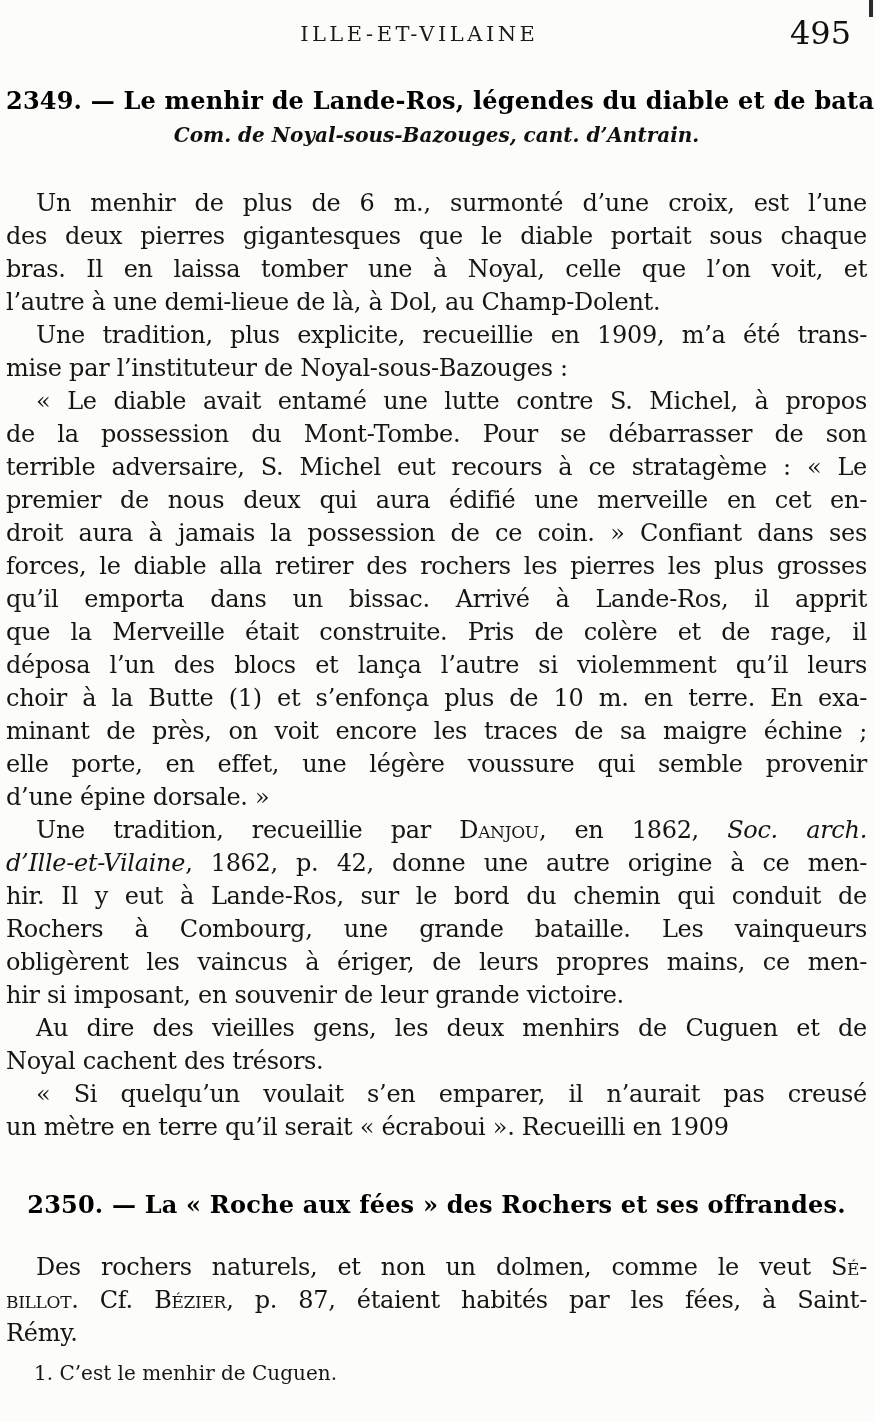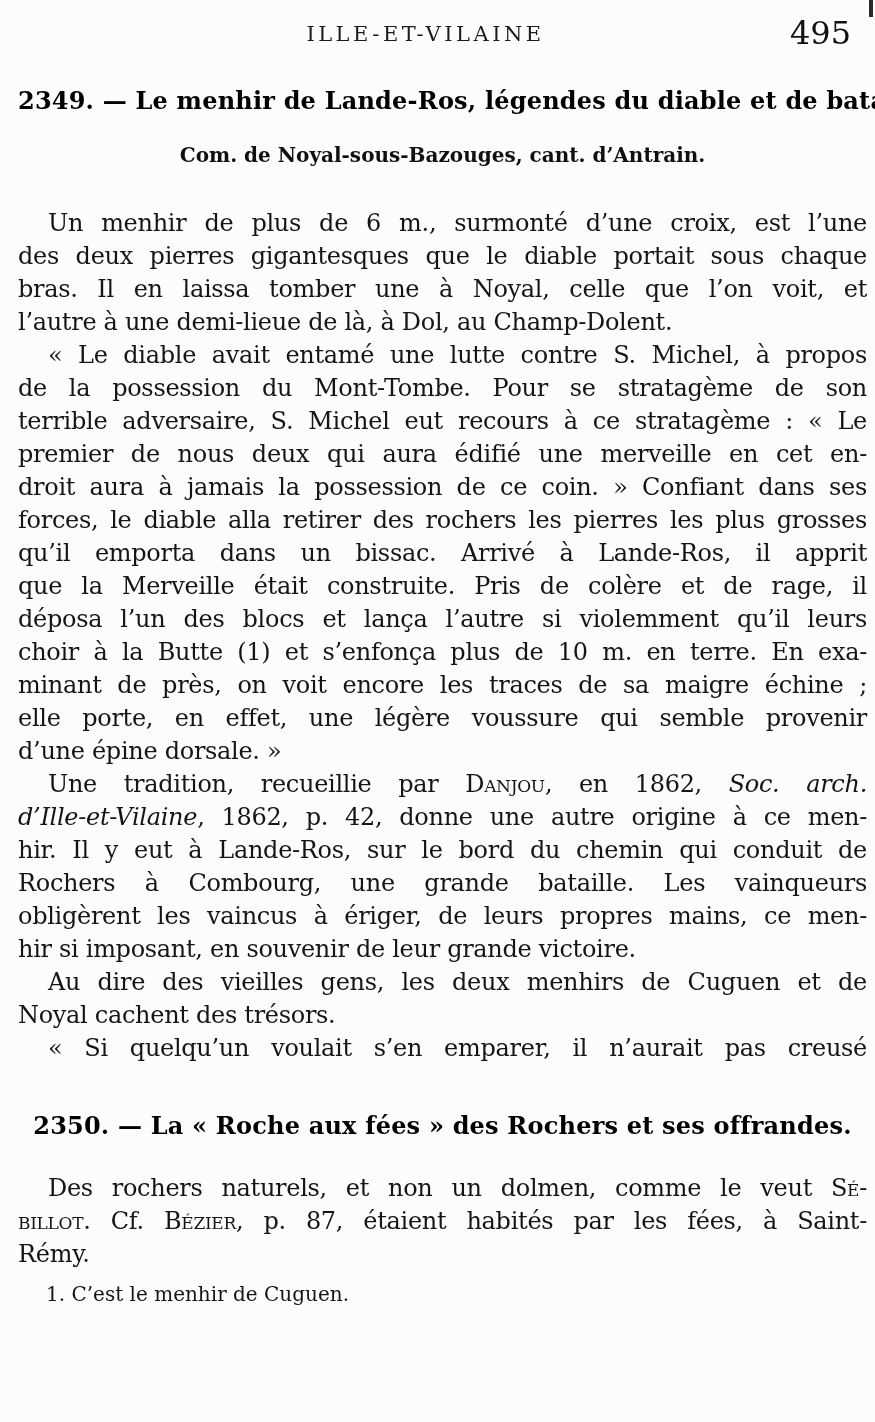--- a/index.html
+++ b/index.html
@@ -5,41 +5,41 @@
   html, body { margin: 0; padding: 0; background: #e8e8e8; }
   .page {
     position: relative;
     width: 875px;
     height: 1422px;
     margin: 0 auto;
     background: #fcfcfa;
     color: #151515;
     font-family: "DejaVu Serif", "Liberation Serif", serif;
     box-sizing: border-box;
-    padding: 0 8px 0 18px;
+    padding: 0 8px 0 6px;
     overflow: hidden;
   }
   
   .running-header { position: relative; margin-top: 14px; height: 36px; }
   .rh-title {
     position: absolute; left: 48%; top: 8px; transform: translateX(-50%);
     font-size: 21px; letter-spacing: 3.5px; white-space: nowrap; color: #1b1b1b;
   }
   .rh-page { position: absolute; right: 16px; top: 0; font-size: 32px; color: #111; }
   .corner-tick { position: absolute; right: 2px; top: 0; width: 4px; height: 17px; background: #2a2a2a; }
 
   
   .entry-heading {
     margin: 0; text-align: center; white-space: nowrap;
     font-size: 24px; font-weight: bold; color: #000; letter-spacing: 0.2px;
   }
   .entry-heading.first { margin-top: 36px; }
   .entry-heading.second { margin-top: 46px; }
   .entry-commune {
-    margin-top: 28px; text-align: center; font-size: 20px; font-weight: bold; color: #101010;
+    margin-top: 8px; text-align: center; font-size: 20px; font-weight: bold; color: #101010; font-style: italic;
   }
 
   
   .entry-body { margin-top: 40px; font-size: 24px; line-height: 33px; letter-spacing: -0.3px; }
   .entry-body.second { margin-top: 32px; }
   .para { margin: 0; }
   .line { text-align: justify; text-align-last: justify; white-space: normal; }
   .line.last { text-align-last: left; }
   .line.first { text-indent: 30px; }
   .sc { font-variant: small-caps; }
@@ -62,22 +62,26 @@
     <h1 class="entry-heading first">2349. — Le menhir de Lande-Ros, légendes du diable et de bataille.</h1>
     <div class="entry-commune">Com. de Noyal-sous-Bazouges, cant. d’Antrain.</div>
     <div class="entry-body">
         <div class="para">
           <div class="line first"><span>Un menhir de plus de 6 m., surmonté d’une croix, est l’une</span></div>
           <div class="line"><span>des deux pierres gigantesques que le diable portait sous chaque</span></div>
           <div class="line"><span>bras. Il en laissa tomber une à Noyal, celle que l’on voit, et</span></div>
           <div class="line last"><span>l’autre à une demi-lieue de là, à Dol, au Champ-Dolent.</span></div>
         </div>
         <div class="para">
+          <div class="line first"><span>Une tradition, plus explicite, recueillie en 1909, m’a été trans-</span></div>
+          <div class="line last"><span>mise par l’instituteur de Noyal-sous-Bazouges :</span></div>
+        </div>
+        <div class="para">
           <div class="line first"><span>« Le diable avait entamé une lutte contre S. Michel, à propos</span></div>
-          <div class="line"><span>de la possession du Mont-Tombe. Pour se stratagème de son</span></div>
+          <div class="line"><span>de la possession du Mont-Tombe. Pour se débarrasser de son</span></div>
           <div class="line"><span>terrible adversaire, S. Michel eut recours à ce stratagème : « Le</span></div>
           <div class="line"><span>premier de nous deux qui aura édifié une merveille en cet en-</span></div>
           <div class="line"><span>droit aura à jamais la possession de ce coin. » Confiant dans ses</span></div>
           <div class="line"><span>forces, le diable alla retirer des rochers les pierres les plus grosses</span></div>
           <div class="line"><span>qu’il emporta dans un bissac. Arrivé à Lande-Ros, il apprit</span></div>
           <div class="line"><span>que la Merveille était construite. Pris de colère et de rage, il</span></div>
           <div class="line"><span>déposa l’un des blocs et lança l’autre si violemment qu’il leurs</span></div>
           <div class="line"><span>choir à la Butte (1) et s’enfonça plus de 10 m. en terre. En exa-</span></div>
           <div class="line"><span>minant de près, on voit encore les traces de sa maigre échine ;</span></div>
           <div class="line"><span>elle porte, en effet, une légère voussure qui semble provenir</span></div>
@@ -90,20 +94,21 @@
           <div class="line"><span>Rochers à Combourg, une grande bataille. Les vainqueurs</span></div>
           <div class="line"><span>obligèrent les vaincus à ériger, de leurs propres mains, ce men-</span></div>
           <div class="line last"><span>hir si imposant, en souvenir de leur grande victoire.</span></div>
         </div>
         <div class="para">
           <div class="line first"><span>Au dire des vieilles gens, les deux menhirs de Cuguen et de</span></div>
           <div class="line last"><span>Noyal cachent des trésors.</span></div>
         </div>
         <div class="para">
           <div class="line first"><span>« Si quelqu’un voulait s’en emparer, il n’aurait pas creusé</span></div>
+          <div class="line last"><span>un mètre en terre qu’il serait « écraboui ». Recueilli en 1909</span></div>
         </div>
       </div>
   </section>
 
   <section>
     <h1 class="entry-heading second">2350. — La « Roche aux fées » des Rochers et ses offrandes.</h1>
     <div class="entry-body second">
         <div class="para">
           <div class="line first"><span>Des rochers naturels, et non un dolmen, comme le veut </span><span class="sc">Sé-</span></div>
           <div class="line"><span class="sc">billot</span><span>. Cf. </span><span class="sc">Bézier</span><span>, p. 87, étaient habités par les fées, à Saint-</span></div>

